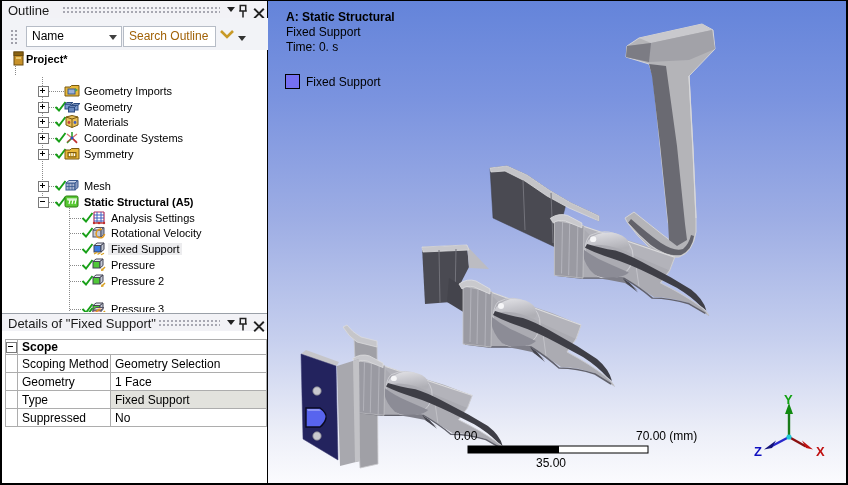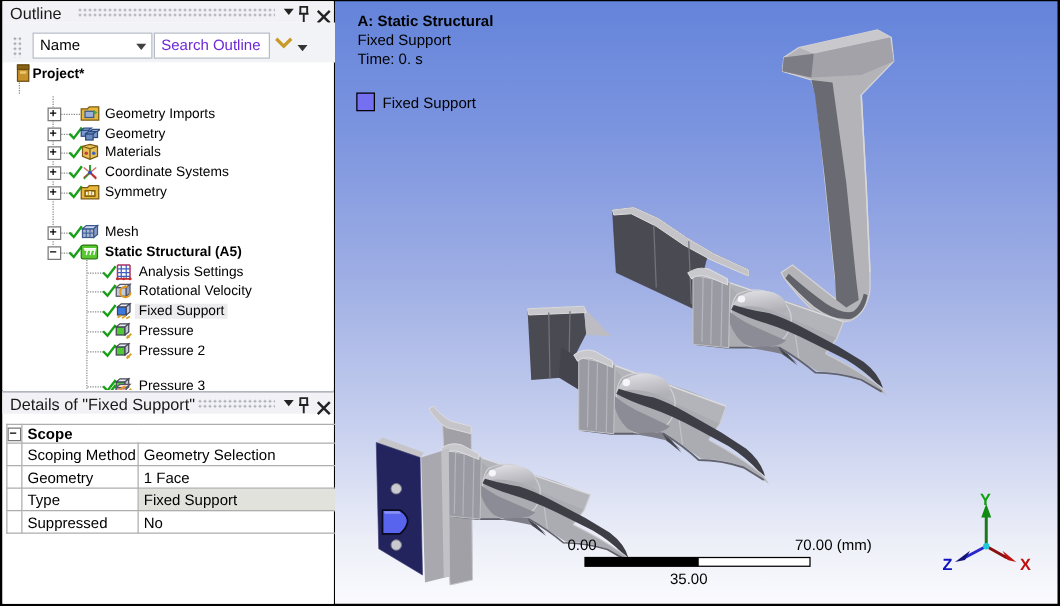--- a/index.html
+++ b/index.html
@@ -11,38 +11,38 @@
 .titlebar{position:absolute;left:0;width:265px;height:17px;background:#f2f2f6;}
 .titlebar .t{position:absolute;left:6px;top:2px;font-size:13px;color:#1a1a1a;}
 .dots{position:absolute;top:5px;height:8px;background-image:radial-gradient(#a8a8b2 0.8px, transparent 0.9px);background-size:4px 4px;}
 .tbtn{position:absolute;top:0px;width:12px;height:17px;color:#222;text-align:center;}
 
 #toolbar{left:0;top:17px;width:265px;height:32px;background:#f2f3f7;padding-left:12px;}
 #grip{left:8px;top:11px;width:7px;height:17px;background-image:radial-gradient(#a0a0aa 0.9px, transparent 1px);background-size:4px 4px;}
 #namecombo{left:24px;top:8px;width:94px;height:19px;background:#fff;border:1px solid #b6bcc6;}
 #namecombo span{position:absolute;left:5px;top:2px;}
 #namecombo i{position:absolute;right:4px;top:8px;width:0;height:0;border-left:4px solid transparent;border-right:4px solid transparent;border-top:5px solid #404040;}
-#searchbox{left:121px;top:8px;width:91px;height:19px;background:#fff;border:1px solid #b6bcc6;color:#6d28d9;}
+#searchbox{left:121px;top:8px;width:91px;height:19px;background:#fff;border:1px solid #b6bcc6;color:#a16207;}
 #searchbox span{position:absolute;left:5px;top:2px;}
 .carr{position:absolute;width:0;height:0;border-left:4px solid transparent;border-right:4px solid transparent;border-top:5px solid #404040;}
 
 #tree{left:0;top:49px;width:265px;height:262px;background:#fff;overflow:hidden;font-size:11px;}
 .trow{position:absolute;left:0;width:265px;height:16px;}
 .trow .txt{position:absolute;top:2px;white-space:nowrap;}
 .b{font-weight:bold;}
 .ebox{position:absolute;width:9px;height:9px;background:#fff;border:1px solid #7a7a7a;top:3px;}
 .ebox:before{content:"";position:absolute;left:1px;top:3px;width:5px;height:1px;background:#000;}
 .ebox.plus:after{content:"";position:absolute;left:3px;top:1px;width:1px;height:5px;background:#000;}
 .chk{position:absolute;top:1px;width:13px;height:13px;}
 .icon{position:absolute;top:0px;width:15px;height:15px;}
 .hline{position:absolute;top:8px;border-top:1px dotted #8a8a8a;}
 .vline{position:absolute;border-left:1px dotted #8a8a8a;}
 
 #details{left:0;top:312px;width:265px;height:170px;background:#fff;}
-#dtbl{position:absolute;left:3px;top:26px;width:296px;border-collapse:collapse;}
+#dtbl{position:absolute;left:3px;top:26px;width:262px;border-collapse:collapse;}
 #dtbl td{border:1px solid #adadad;height:17px;padding:0 0 0 4px;font-size:12px;vertical-align:middle;}
 #dtbl tr.sec td{height:13px;}
 #dtbl td.g{width:10px;padding:0;}
 #dtbl td.n{width:88px;}
 #dtbl td.hd{font-weight:bold;}
 .mbox{width:9px;height:9px;border:1px solid #7a7a7a;margin:0 auto;position:relative;background:#fff;}
 .mbox:before{content:"";position:absolute;left:1px;top:3px;width:5px;height:1px;background:#000;}
 
 #vp{left:268px;top:1px;width:578px;height:482px;
   background:linear-gradient(180deg,#6484da 0%,#7a93df 20%,#9dade4 45%,#c6cfee 70%,#edeff8 90%,#fbfbfe 100%);}

